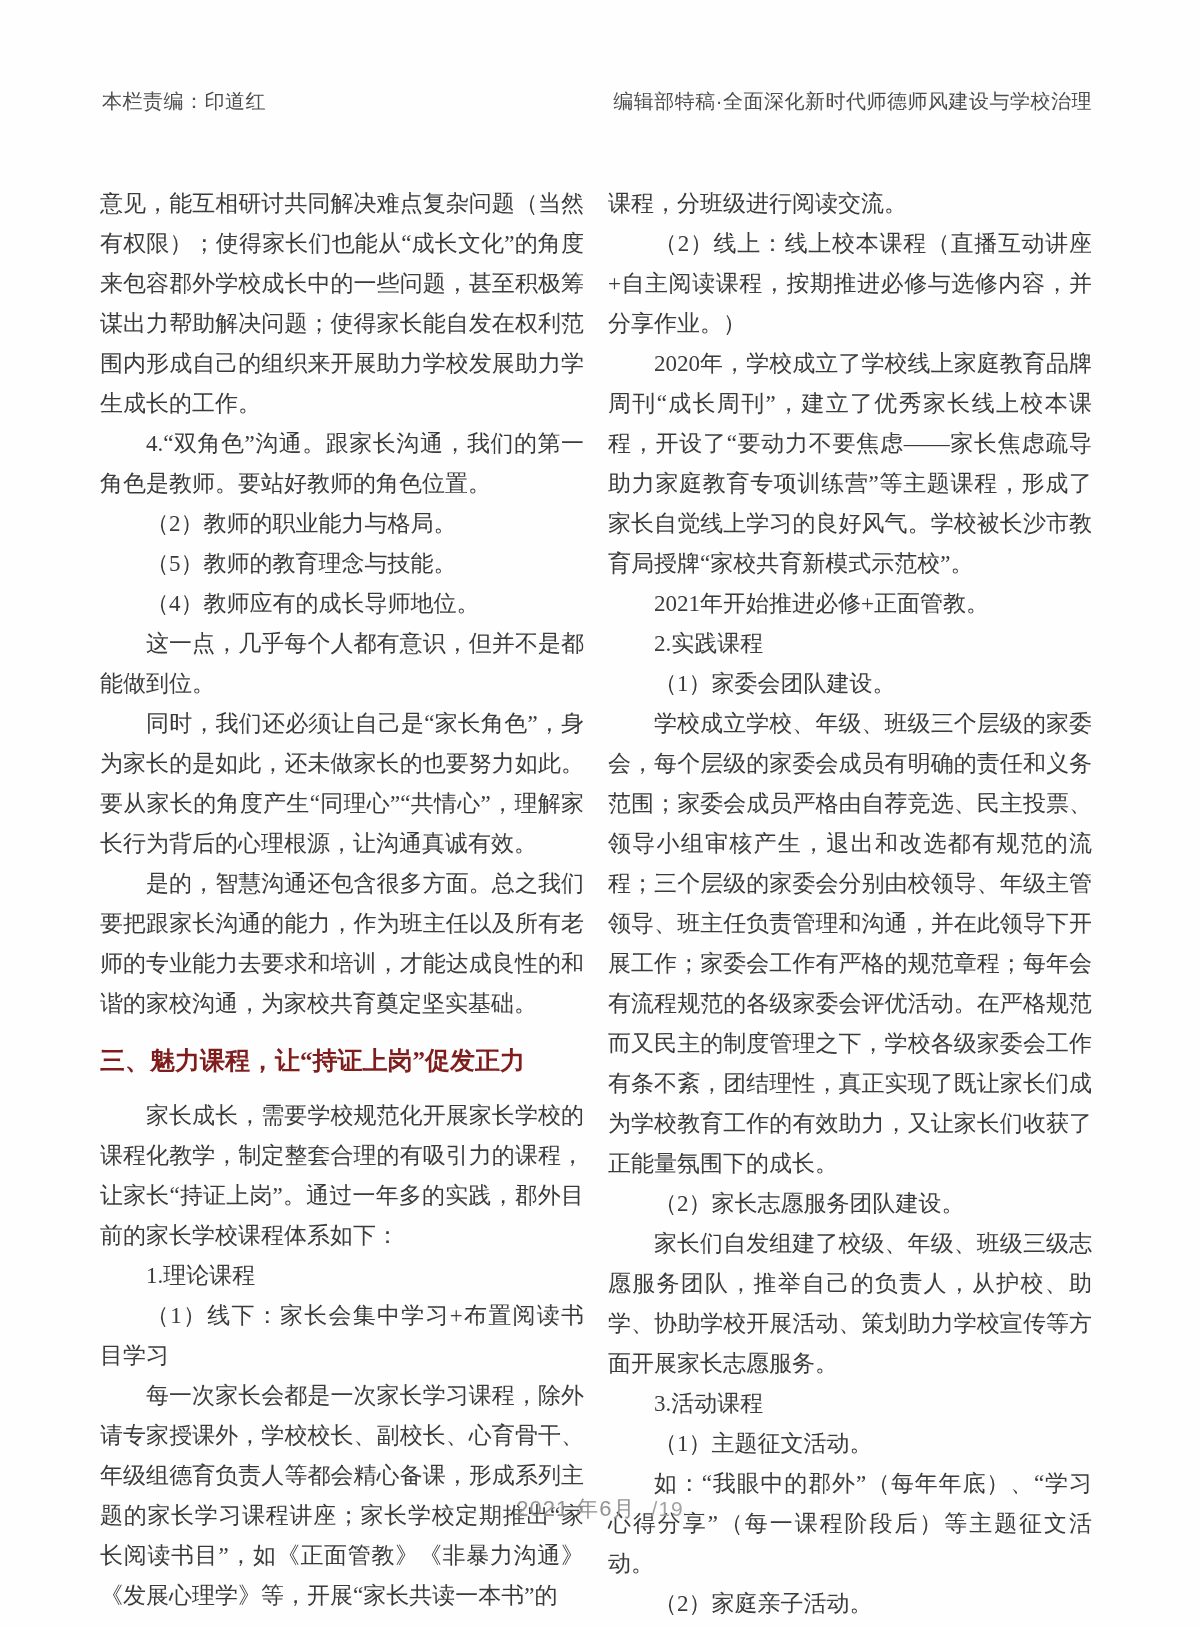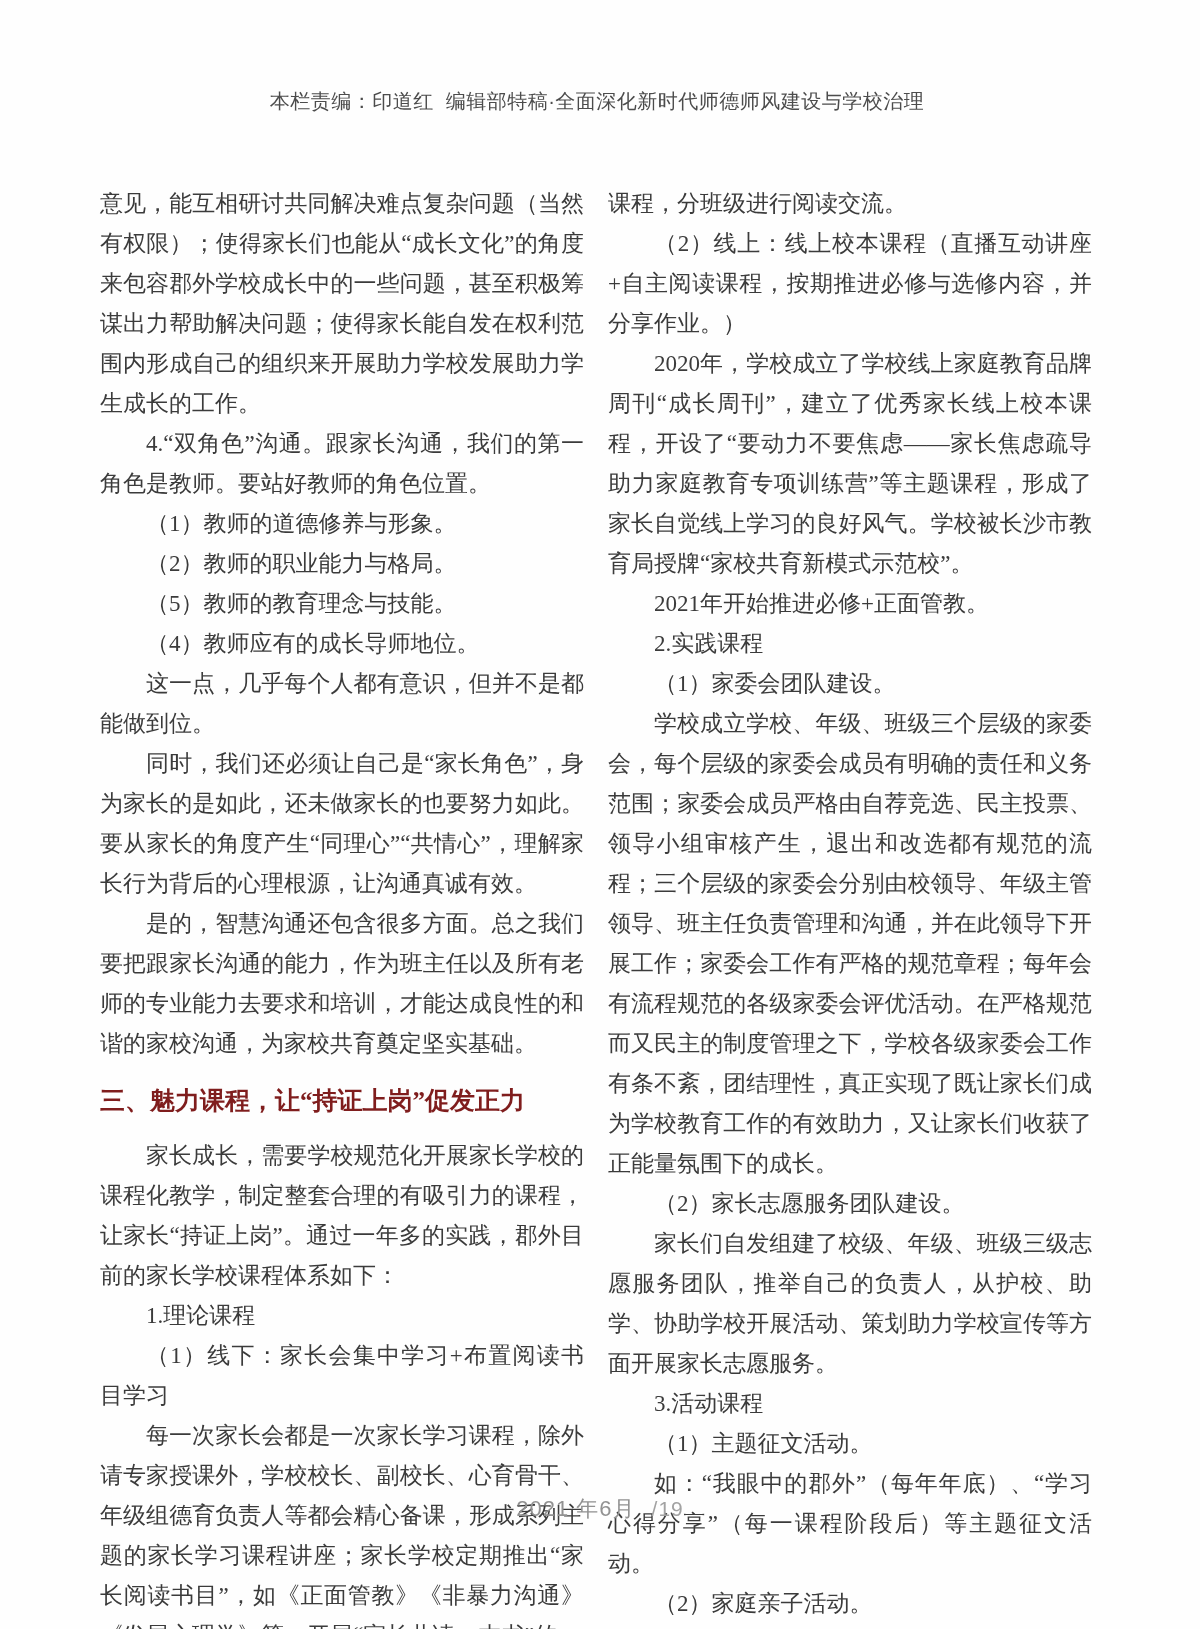--- a/index.html
+++ b/index.html
@@ -12,21 +12,21 @@
     overflow: hidden;
     font-family: "Liberation Serif", "DejaVu Serif", serif;
     color: #3b3b3b;
   }
   .page-header {
     position: absolute;
     top: 88px;
     left: 102px;
     right: 108px;
     display: flex;
-    justify-content: center;
+    justify-content: space-between;
     align-items: baseline;
     font-family: "Liberation Sans", "DejaVu Sans", sans-serif;
     font-size: 20px;
     color: #4c4c4c;
     letter-spacing: 0.5px;
     gap: 12px;
   }
   .column {
     position: absolute;
     top: 138px;
@@ -73,21 +73,20 @@
 <div class="page">
 
   <div class="page-header">
     <span>本栏责编：印道红</span>
     <span>编辑部特稿·全面深化新时代师德师风建设与学校治理</span>
   </div>
 
   <div class="column column-left">
       <p class="para-cont">意见，能互相研讨共同解决难点复杂问题（当然有权限）；使得家长们也能从“成长文化”的角度来包容郡外学校成长中的一些问题，甚至积极筹谋出力帮助解决问题；使得家长能自发在权利范围内形成自己的组织来开展助力学校发展助力学生成长的工作。</p>
       <p class="para-indent">4.“双角色”沟通。跟家长沟通，我们的第一角色是教师。要站好教师的角色位置。</p>
-      <p class="para-indent">（1）教师的道德修养与形象。</p>
       <p class="para-indent">（2）教师的职业能力与格局。</p>
       <p class="para-indent">（5）教师的教育理念与技能。</p>
       <p class="para-indent">（4）教师应有的成长导师地位。</p>
       <p class="para-indent">这一点，几乎每个人都有意识，但并不是都能做到位。</p>
       <p class="para-indent">同时，我们还必须让自己是“家长角色”，身为家长的是如此，还未做家长的也要努力如此。要从家长的角度产生“同理心”“共情心”，理解家长行为背后的心理根源，让沟通真诚有效。</p>
       <p class="para-indent">是的，智慧沟通还包含很多方面。总之我们要把跟家长沟通的能力，作为班主任以及所有老师的专业能力去要求和培训，才能达成良性的和谐的家校沟通，为家校共育奠定坚实基础。</p>
       <p class="para-heading">三、魅力课程，让“持证上岗”促发正力</p>
       <p class="para-indent">家长成长，需要学校规范化开展家长学校的课程化教学，制定整套合理的有吸引力的课程，让家长“持证上岗”。通过一年多的实践，郡外目前的家长学校课程体系如下：</p>
       <p class="para-indent">1.理论课程</p>
       <p class="para-indent">（1）线下：家长会集中学习+布置阅读书目学习</p>

